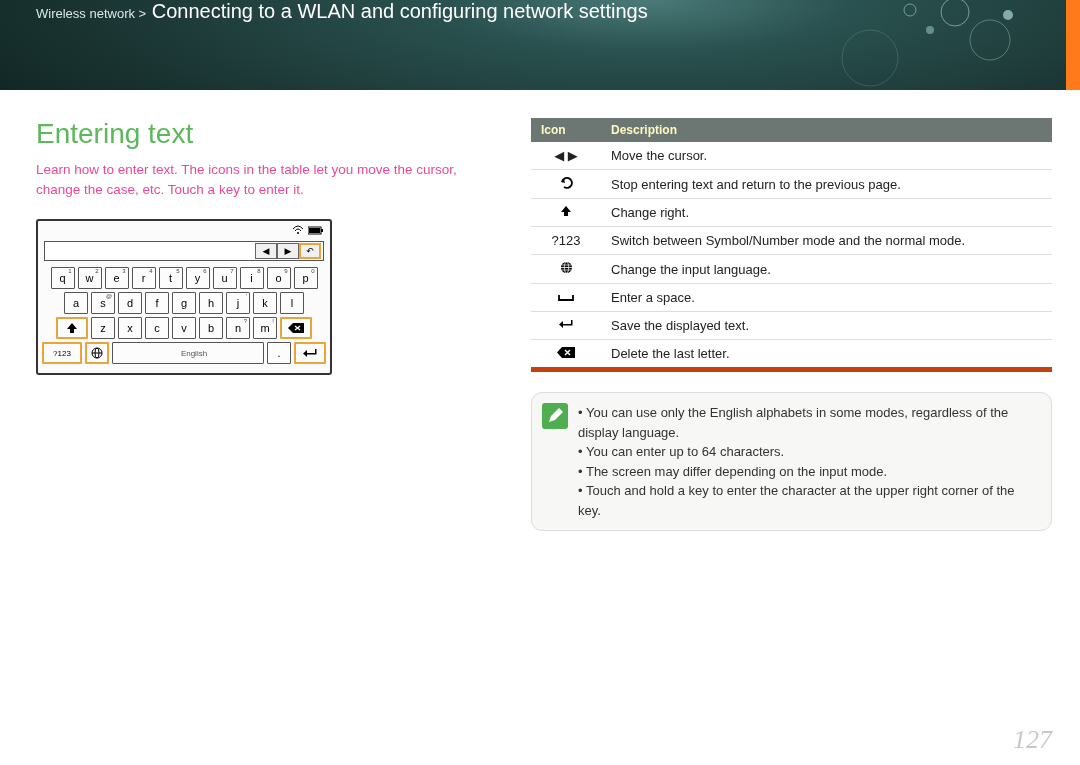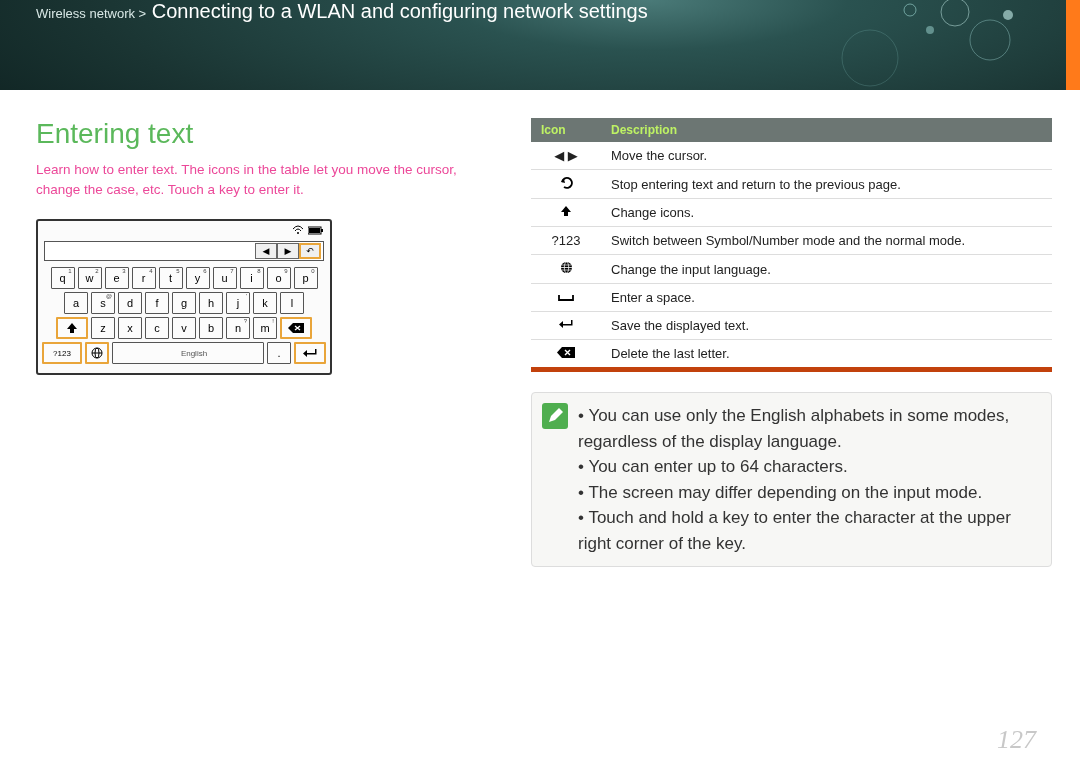--- a/index.html
+++ b/index.html
@@ -110,64 +110,64 @@
   .kb-key.hi { border: 2px solid #e9a53a; }
   .kb-key.sym123{font-size:8px;}
 
   .icon-table {
     width: 100%;
     border-collapse: collapse;
     font-size: 13px;
   }
   .icon-table th {
     background: #6c7673;
-    color: #bef264;
+    color: #fef9c3;
     text-align: left;
     padding: 5px 10px;
     font-weight: 600;
     font-size: 12px;
   }
   .icon-table th:first-child { width: 70px; }
   .icon-table td {
     padding: 6px 10px;
     border-bottom: 1px solid #ddd;
     color: #222;
     vertical-align: middle;
   }
   .icon-table td:first-child { text-align: center; font-size: 13px; }
   .icon-table tr:last-child td { border-bottom: 5px solid #c2410c; }
   .icon-cell-sym{font-size:10px; letter-spacing:0;}
   
   .note-box {
     margin-top: 20px;
     border: 1px solid #ddd;
-    border-radius: 4px;
+    border-radius: 11px;
     background: #f7f7f5;
     padding: 10px 12px 10px 46px;
     position: relative;
-    font-size: 17px;
+    font-size: 13px;
     color: #333;
     line-height: 1.5;
   }
   .note-icon {
     position: absolute;
     left: 10px;
     top: 10px;
     width: 26px;
     height: 26px;
     background: #4fae4f;
     border-radius: 3px;
     display:flex;align-items:center;justify-content:center;
   }
   .note-box ul { list-style: none; }
   .note-box li::before{content:"• "; }
   .page-num{
     position:absolute;
     bottom:10px;
-    right:44px;
+    right:28px;
     font-size:26px;
     color:#c8c8c8;
     font-style:italic;
     font-family: Georgia, serif;
   }
 </style>
 </head>
 <body>
 
 <div class="header">
@@ -295,21 +295,21 @@
             <td><svg width="14" height="13">
                 <path d="M3 6 A5 5 0 1 1 5 11" fill="none" stroke="#000" stroke-width="1.8"></path>
                 <path d="M5 3 L2 6 L6 7 Z" fill="#000"></path>
               </svg></td>
             <td>Stop entering text and return to the previous page.</td>
           </tr>
           <tr>
             <td><svg width="12" height="12">
                 <path d="M6 1 L11 7 L8 7 L8 11 L4 11 L4 7 L1 7 Z" fill="#000"></path>
               </svg></td>
-            <td>Change icons.</td>
+            <td>Change right.</td>
           </tr>
           <tr>
             <td class="icon-cell-sym">?123</td>
             <td>Switch between Symbol/Number mode and the normal mode.</td>
           </tr>
           <tr>
             <td><svg width="13" height="13">
                 <circle cx="6.5" cy="6.5" r="5.5" fill="#000"></circle>
                 <ellipse cx="6.5" cy="6.5" rx="2.2" ry="5.5" fill="none" stroke="#fff" stroke-width="0.8"></ellipse>
                 <line x1="1" y1="6.5" x2="12" y2="6.5" stroke="#fff" stroke-width="0.8"></line>

